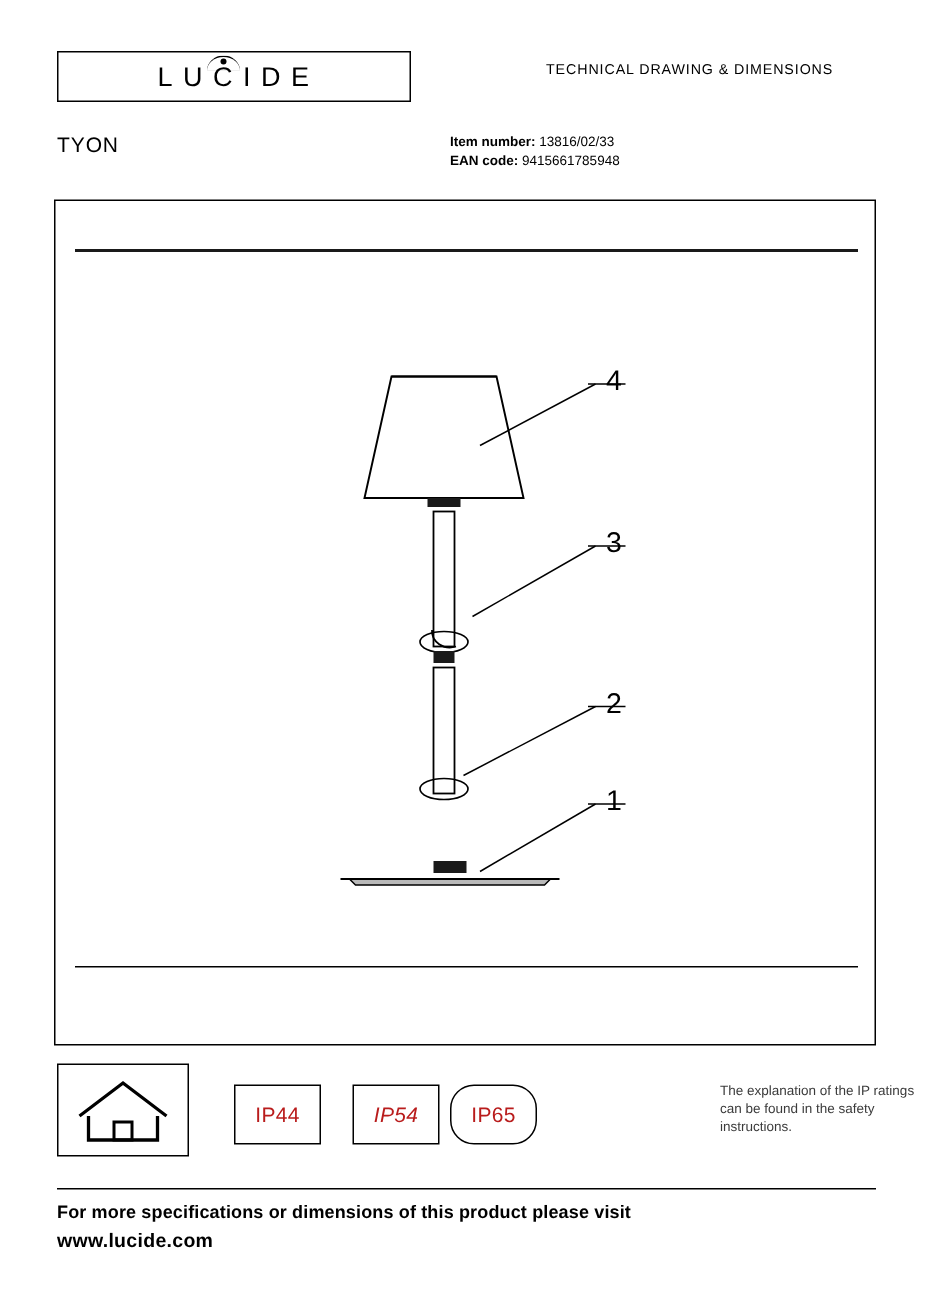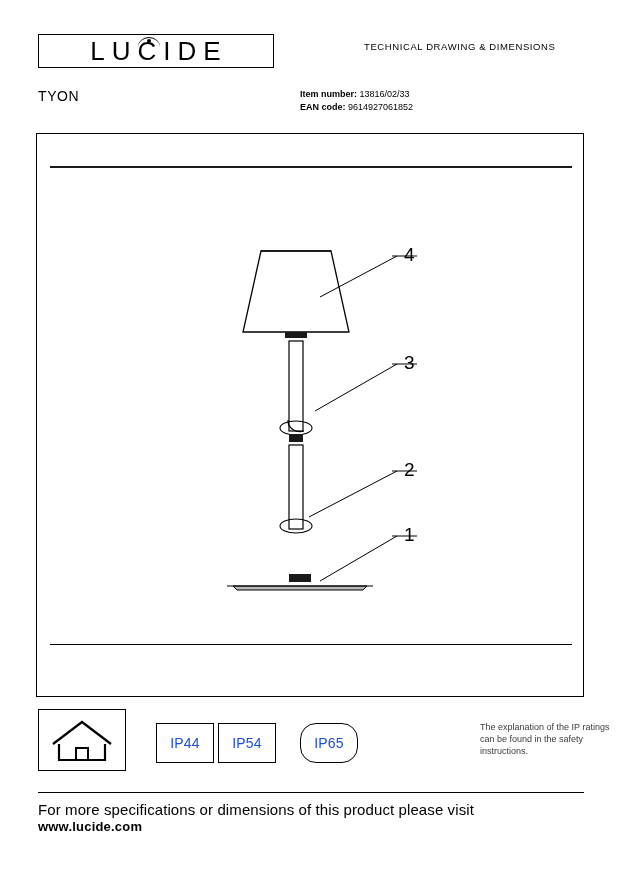--- a/index.html
+++ b/index.html
@@ -37,21 +37,21 @@
     left: 0;
     top: 0;
     width: 236px;
     height: 34px;
     border: 1.2px solid #000;
     display: flex;
     align-items: center;
     justify-content: center;
   }
   .logo-text {
-    font-size: 26px;
+    font-size: 18px;
     letter-spacing: 7px;
     font-weight: 400;
     padding-left: 6px;
     position: relative;
     font-family: "Liberation Sans", sans-serif;
   }
   .logo-dot {
     position: absolute;
     width: 4px;
     height: 4px;
@@ -172,24 +172,24 @@
     position: absolute;
     top: 14px;
     width: 58px;
     height: 40px;
     border: 1px solid #000;
     display: flex;
     align-items: center;
     justify-content: center;
     font-size: 14px;
     letter-spacing: 0.2px;
-    color: #1d4ed8;
+    color: #b91c1c;
   }
   .ip1 { left: 118px; }
-  .ip2 { left: 180px; }
+  .ip2 { left: 197px; font-style: italic; }
   .ip3 { left: 262px; border-radius: 16px; }
   .ip4 { left: 334px; }
   .ip-note {
     position: absolute;
     left: 418px;
     top: 12px;
     width: 130px;
     font-size: 9px;
     line-height: 12px;
     color: #3b3b3b;
@@ -202,22 +202,22 @@
     left: 38px;
     top: 792px;
     width: 546px;
     height: 1px;
     background: #000;
   }
   .footer-text {
     position: absolute;
     left: 38px;
     top: 801px;
-    font-size: 15px;
-    font-weight: normal;
+    font-size: 12px;
+    font-weight: bold;
     letter-spacing: 0.1px;
   }
   .footer-url {
     position: absolute;
     left: 38px;
     top: 819px;
     font-size: 13px;
     font-weight: bold;
     letter-spacing: 0.2px;
   }
@@ -237,21 +237,21 @@
   </div>
 
   <div class="title">TYON</div>
   <div class="item-meta">
     <div>
       <span class="lbl">Item number:</span>
       <span>13816/02/33</span>
     </div>
     <div>
       <span class="lbl">EAN code:</span>
-      <span>9614927061852</span>
+      <span>9415661785948</span>
     </div>
   </div>
 
   <div class="frame">
     <div class="inner-line-top"></div>
     <div class="inner-line-bottom"></div>
 
     <svg class="lamp-svg" width="548" height="564" viewBox="0 0 548 564">
       <g fill="none" stroke="#000" stroke-width="1.2">
 

